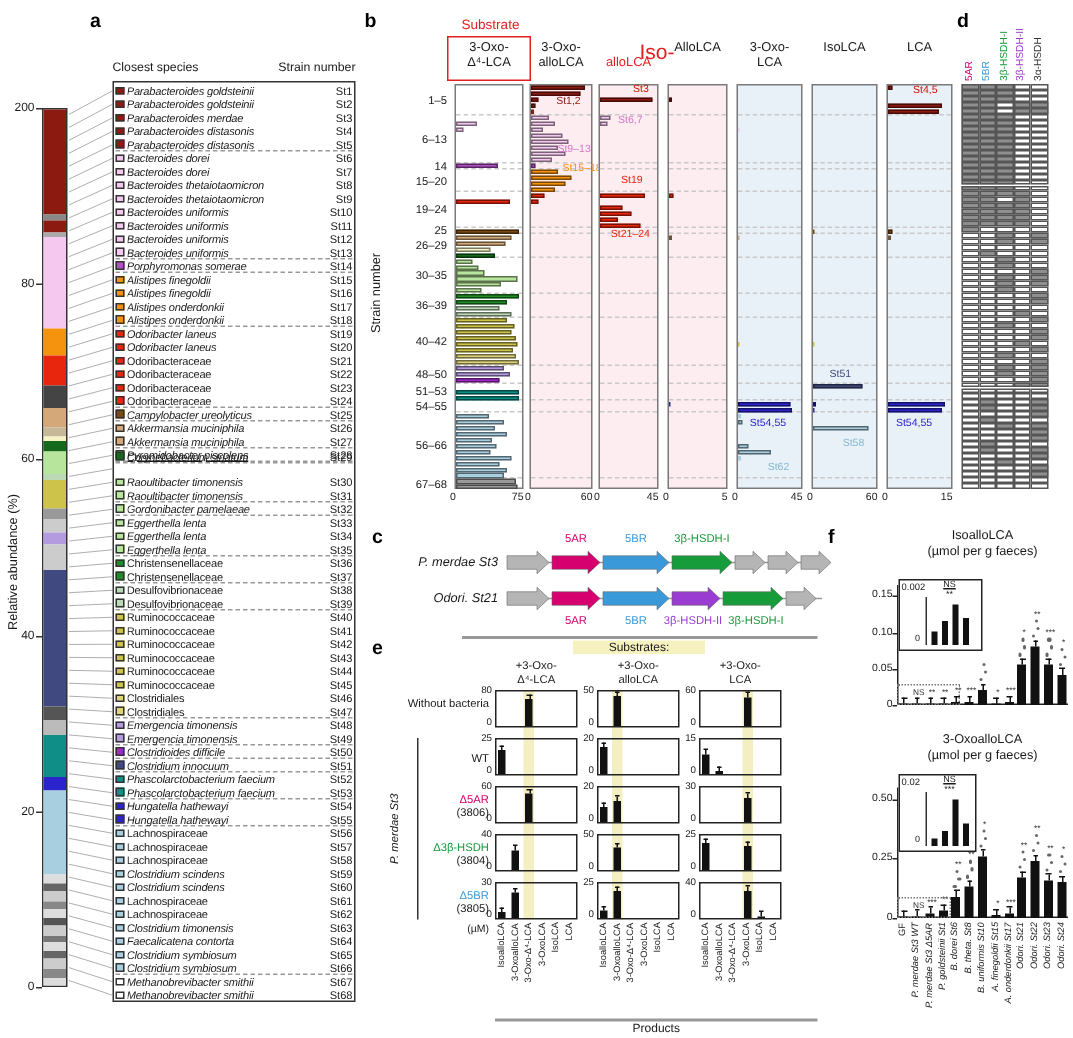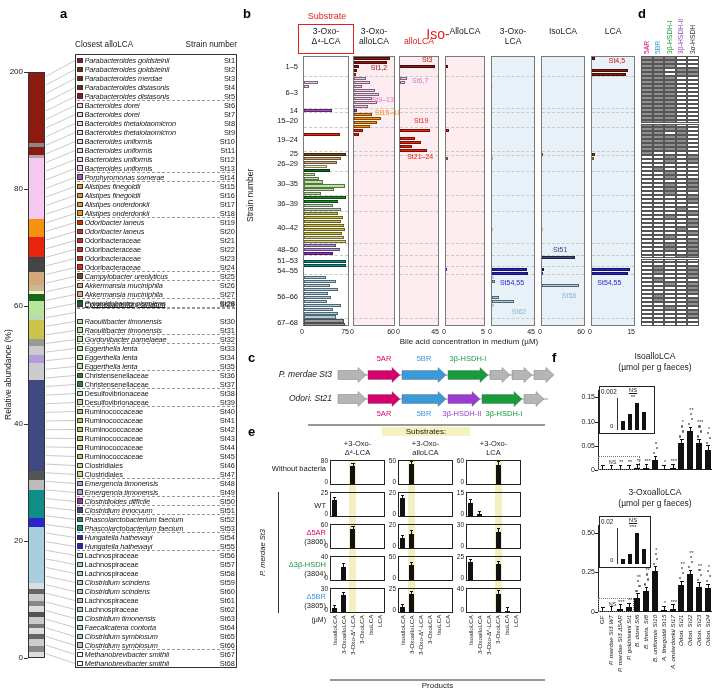--- a/index.html
+++ b/index.html
@@ -23,27 +23,26 @@
   <div class="plabel" style="left:60px;top:6px">a</div>
   <div class="plabel" style="left:243px;top:6px">b</div>
   <div class="plabel" style="left:248px;top:350px">c</div>
   <div class="plabel" style="left:638px;top:6px">d</div>
   <div class="plabel" style="left:248px;top:424px">e</div>
   <div class="plabel" style="left:552px;top:350px">f</div>
 
   <div class="vlabel ctr" style="left:3px;top:270px;height:210px;font-size:8.5px">Relative abundance (%)</div>
 
   <div id="a-colhead">
-    <span>Closest alloLCA</span>
+    <span>Closest species</span>
     <span>Strain number</span>
   </div>
 
   <div style="position:absolute;left:300px;top:11px;width:54px;text-align:center;font-size:9px;color:#e02020">Substrate</div>
   <div class="vlabel ctr" style="left:245px;top:140px;height:110px;font-size:8.5px">Strain number</div>
-  <div class="ctr" style="position:absolute;left:303px;top:337px;width:332px;font-size:8px">Bile acid concentration in medium (µM)</div>
 
   <div id="e-substrates">Substrates:</div>
   <div class="vlabel ctr it" style="left:258px;top:495px;height:115px;font-size:7.5px">P. merdae St3</div>
   <div class="r" style="position:absolute;left:288px;top:616px;width:38px;font-size:7px">(µM)</div>
   <div class="ctr" style="position:absolute;left:330px;top:681px;width:215px;font-size:8px">Products</div>
 
   <div class="ftitle" style="top:351px">IsoalloLCA</div>
   <div class="ftitle" style="top:362px">(µmol per g faeces)</div>
   <div class="ftitle" style="top:487px">3-OxoalloLCA</div>
   <div class="ftitle" style="top:498px">(µmol per g faeces)</div>
@@ -755,21 +754,21 @@
       <div style="position: absolute; left: 0px; top: 95.6941px; width: 2.73333px; height: 3.07059px; background: rgb(122, 74, 18); box-sizing: border-box; border: 0.5px solid rgba(0, 0, 0, 0.5);"></div>
       <div style="position: absolute; left: 0px; top: 99.6647px; width: 2.18667px; height: 3.07059px; background: rgb(212, 168, 120); box-sizing: border-box; border: 0.5px solid rgba(0, 0, 0, 0.5);"></div>
       <div style="position: absolute; left: 0px; top: 210.841px; width: 38.2667px; height: 3.07059px; background: rgb(43, 36, 204); box-sizing: border-box; border: 0.5px solid rgba(0, 0, 0, 0.5);"></div>
       <div style="position: absolute; left: 0px; top: 214.812px; width: 35.5333px; height: 3.07059px; background: rgb(43, 36, 204); box-sizing: border-box; border: 0.5px solid rgba(0, 0, 0, 0.5);"></div>
       <div class="nw" style="position: absolute; left: 16.72px; top: -0.220588px; height: 8px; font-size: 7px; color: rgb(200, 20, 0);">St4,5</div>
       <div class="nw" style="position: absolute; left: 5.28px; top: 221.735px; height: 8px; font-size: 7px; color: rgb(43, 36, 204);">St54,55</div>
     </div>
     <div style="position: absolute; left: 588px; top: 328px; width: 10px; height: 8px; font-size: 7px;">0</div>
     <div class="r" style="position: absolute; left: 619px; top: 328px; width: 16px; height: 8px; font-size: 7px;">15</div>
     <div class="r nw" style="position: absolute; left: 260px; top: 61.9265px; width: 38px; height: 8px; font-size: 7.5px;">1–5</div>
-    <div class="r nw" style="position: absolute; left: 260px; top: 87.7353px; width: 38px; height: 8px; font-size: 7.5px;">6–3</div>
+    <div class="r nw" style="position: absolute; left: 260px; top: 87.7353px; width: 38px; height: 8px; font-size: 7.5px;">6–13</div>
     <div class="r nw" style="position: absolute; left: 260px; top: 105.603px; width: 38px; height: 8px; font-size: 7.5px;">14</div>
     <div class="r nw" style="position: absolute; left: 260px; top: 115.529px; width: 38px; height: 8px; font-size: 7.5px;">15–20</div>
     <div class="r nw" style="position: absolute; left: 260px; top: 135.382px; width: 38px; height: 8px; font-size: 7.5px;">19–24</div>
     <div class="r nw" style="position: absolute; left: 260px; top: 149.279px; width: 38px; height: 8px; font-size: 7.5px;">25</div>
     <div class="r nw" style="position: absolute; left: 260px; top: 159.206px; width: 38px; height: 8px; font-size: 7.5px;">26–29</div>
     <div class="r nw" style="position: absolute; left: 260px; top: 179.059px; width: 38px; height: 8px; font-size: 7.5px;">30–35</div>
     <div class="r nw" style="position: absolute; left: 260px; top: 198.912px; width: 38px; height: 8px; font-size: 7.5px;">36–39</div>
     <div class="r nw" style="position: absolute; left: 260px; top: 222.735px; width: 38px; height: 8px; font-size: 7.5px;">40–42</div>
     <div class="r nw" style="position: absolute; left: 260px; top: 244.574px; width: 38px; height: 8px; font-size: 7.5px;">48–50</div>
     <div class="r nw" style="position: absolute; left: 260px; top: 256.485px; width: 38px; height: 8px; font-size: 7.5px;">51–53</div>

